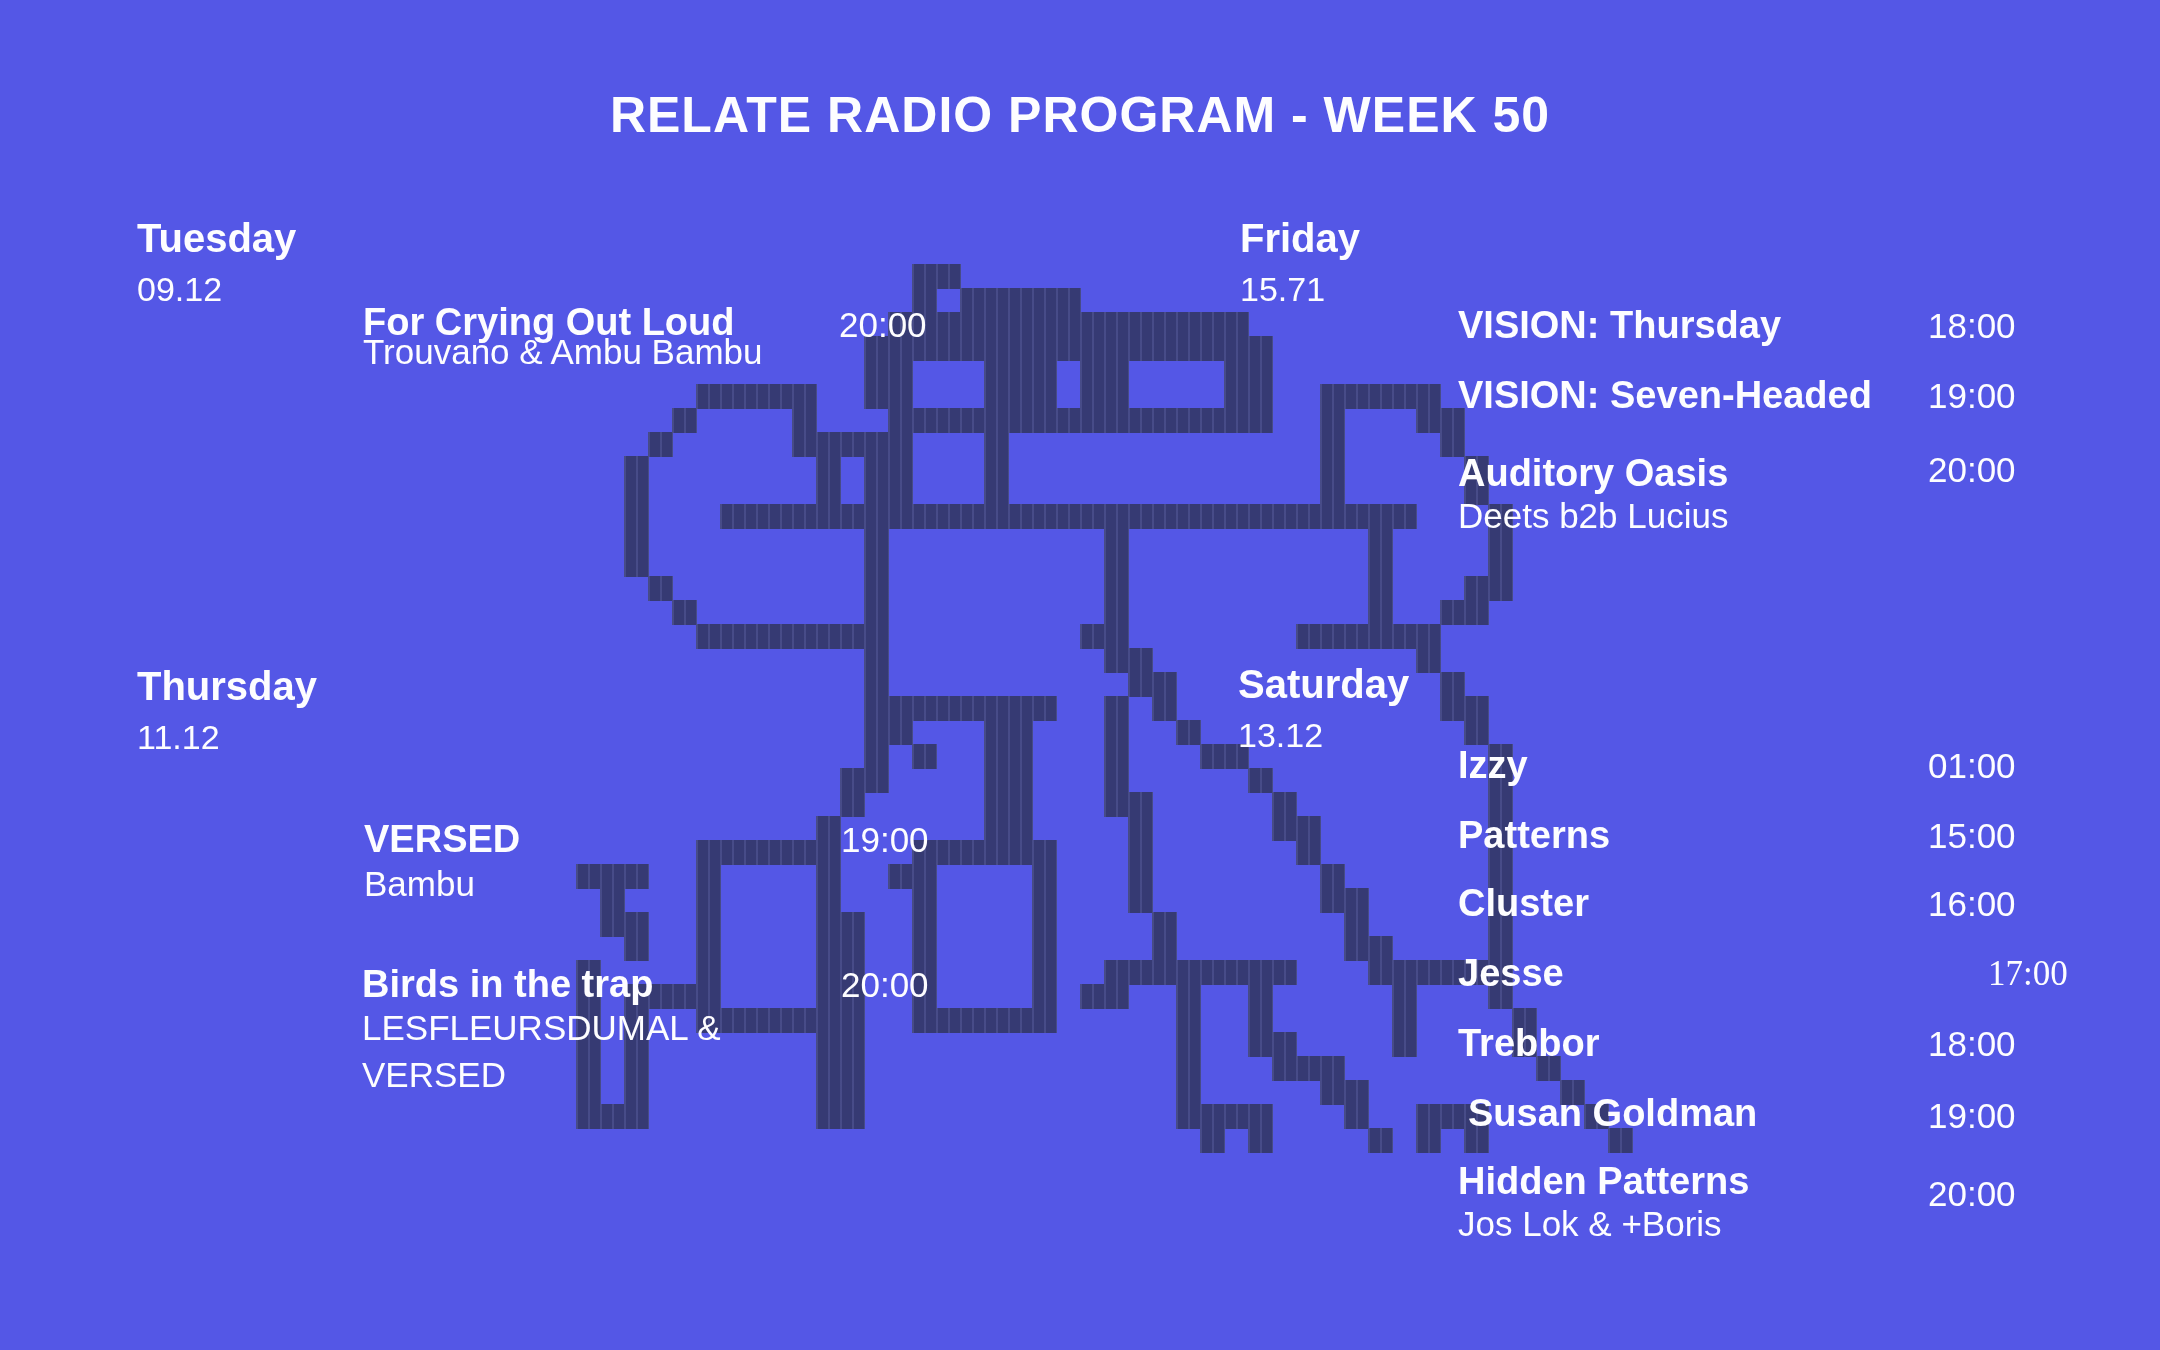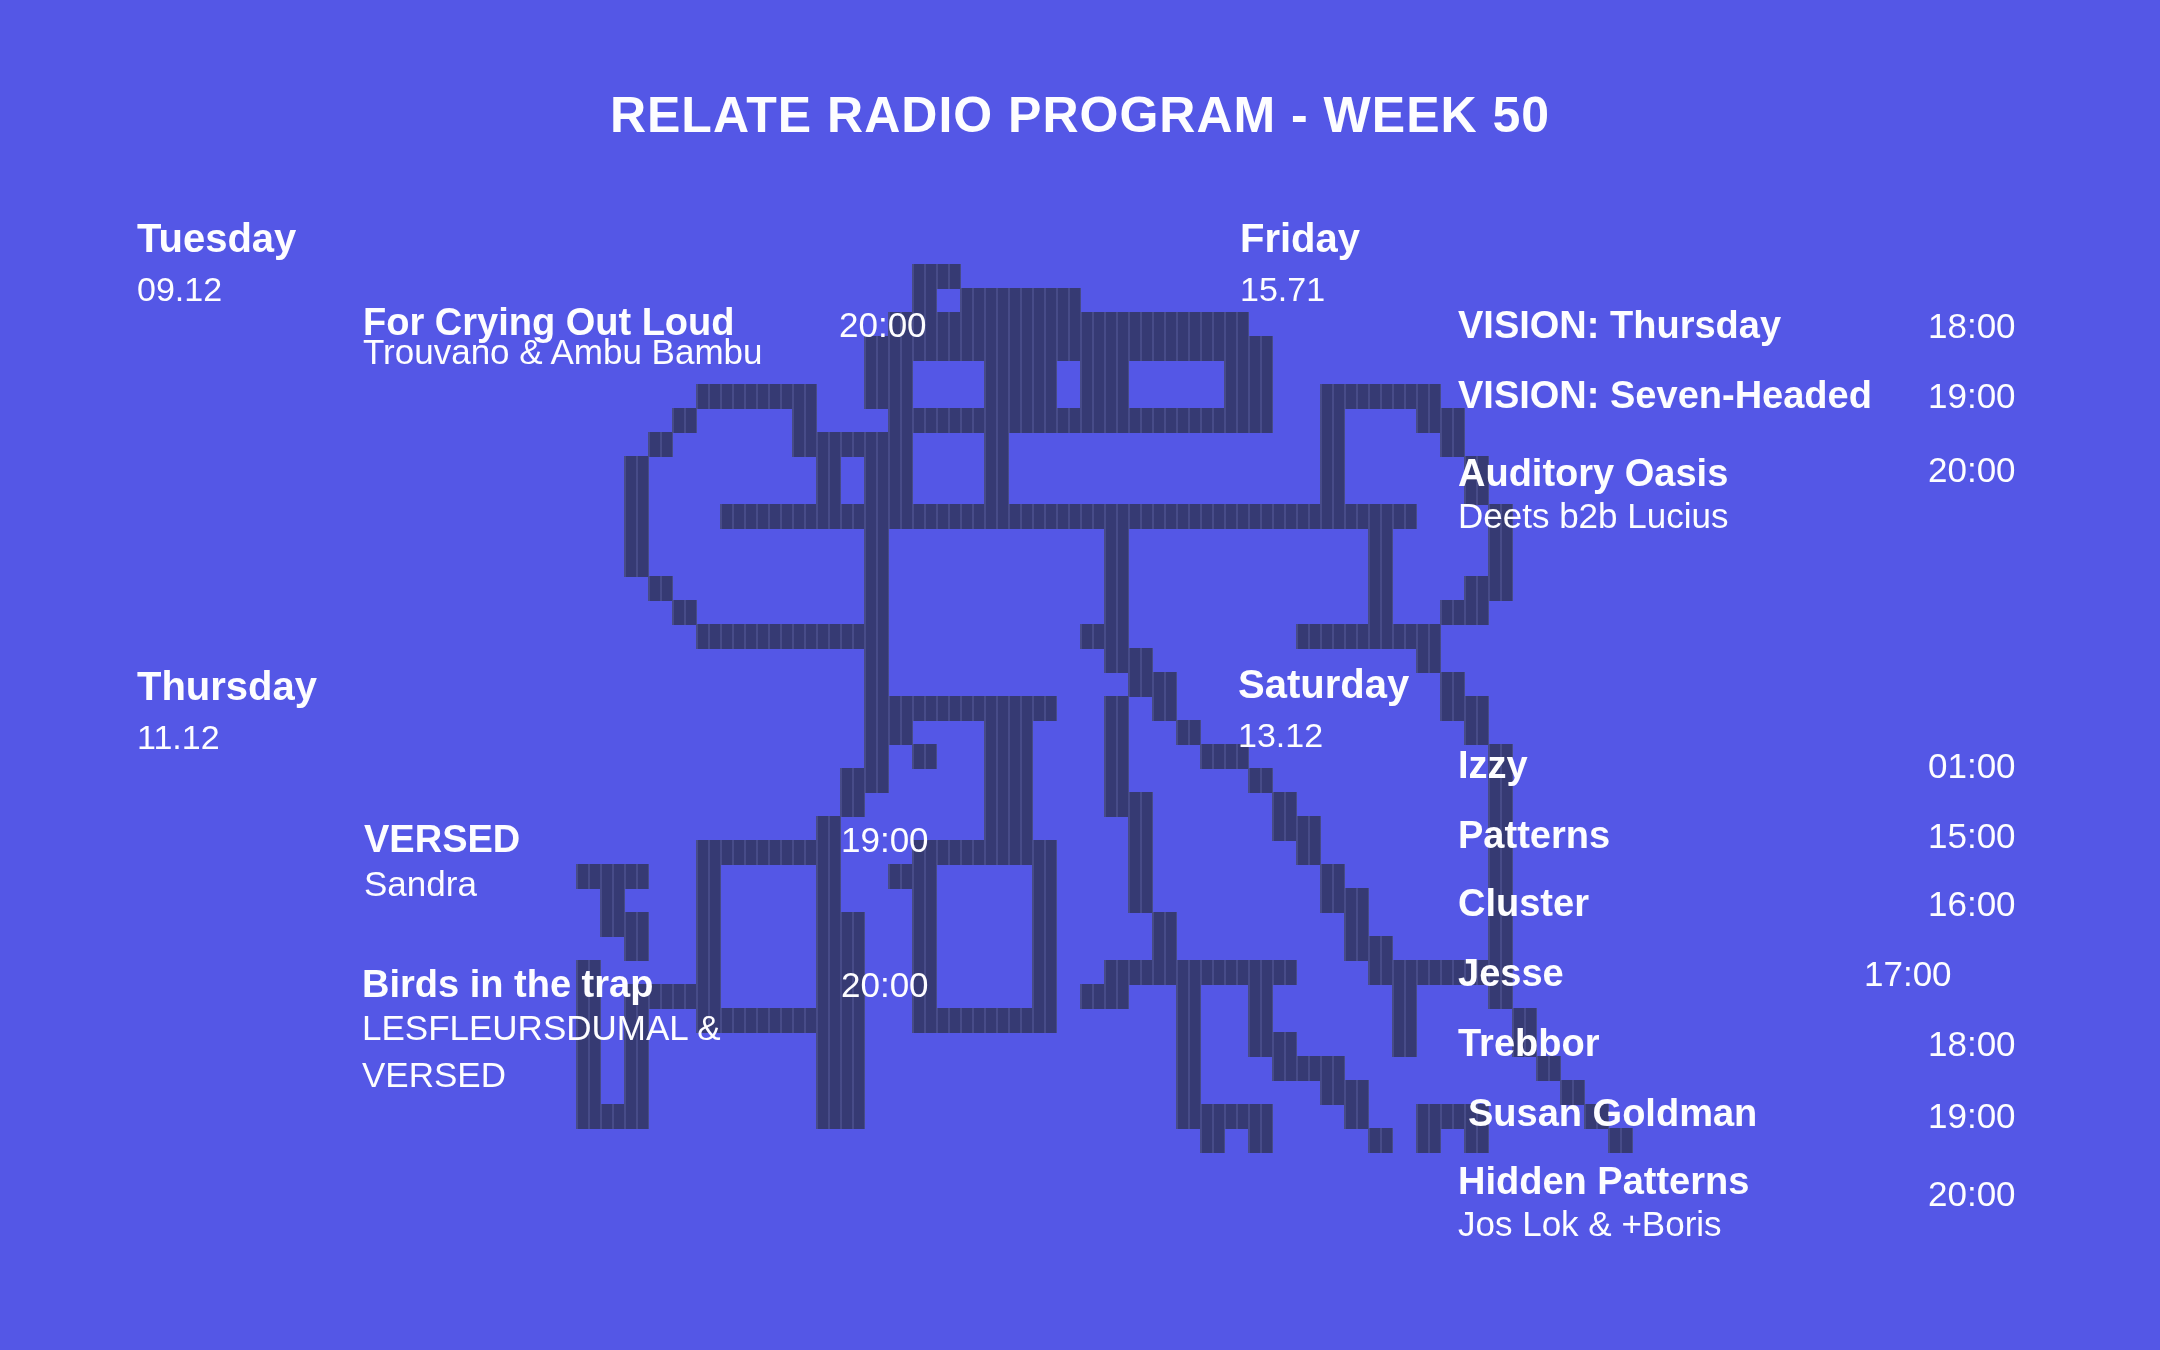--- a/index.html
+++ b/index.html
@@ -438,21 +438,21 @@
 
 <div class="abs event-title" style="left:363px;top:301px;">For Crying Out Loud</div>
 <div class="abs event-time" style="left:839px;top:305px;">20:00</div>
 <div class="abs event-artist" style="left:363px;top:332px;">Trouvano &amp; Ambu Bambu</div>
 
 <div class="abs day-name" style="left:137px;top:664px;">Thursday</div>
 <div class="abs day-date" style="left:137px;top:718px;">11.12</div>
 
 <div class="abs event-title" style="left:364px;top:818px;">VERSED</div>
 <div class="abs event-time" style="left:841px;top:820px;">19:00</div>
-<div class="abs event-artist" style="left:364px;top:864px;">Sandra</div>
+<div class="abs event-artist" style="left:364px;top:864px;">Bambu</div>
 
 <div class="abs event-title" style="left:362px;top:963px;">Birds in the trap</div>
 <div class="abs event-time" style="left:841px;top:965px;">20:00</div>
 <div class="abs event-artist" style="left:362px;top:1008px;">LESFLEURSDUMAL &amp;</div>
 <div class="abs event-artist" style="left:362px;top:1055px;">VERSED</div>
 
 <div class="abs day-name" style="left:1240px;top:216px;">Friday</div>
 <div class="abs day-date" style="left:1240px;top:270px;">15.71</div>
 
 <div class="abs event-title" style="left:1458px;top:304px;">VISION: Thursday</div>
@@ -471,21 +471,21 @@
 <div class="abs event-title" style="left:1458px;top:744px;">Izzy</div>
 <div class="abs event-time" style="left:1928px;top:746px;">01:00</div>
 
 <div class="abs event-title" style="left:1458px;top:814px;">Patterns</div>
 <div class="abs event-time" style="left:1928px;top:816px;">15:00</div>
 
 <div class="abs event-title" style="left:1458px;top:882px;">Cluster</div>
 <div class="abs event-time" style="left:1928px;top:884px;">16:00</div>
 
 <div class="abs event-title" style="left:1458px;top:952px;">Jesse</div>
-<div class="abs event-time" style="left:1864px;top:954px;">17:00</div>
+<div class="abs event-time" style="left:1988px;top:954px;font-family:Liberation Serif, serif;">17:00</div>
 
 <div class="abs event-title" style="left:1458px;top:1022px;">Trebbor</div>
 <div class="abs event-time" style="left:1928px;top:1024px;">18:00</div>
 
 <div class="abs event-title" style="left:1468px;top:1092px;">Susan Goldman</div>
 <div class="abs event-time" style="left:1928px;top:1096px;">19:00</div>
 
 <div class="abs event-title" style="left:1458px;top:1160px;">Hidden Patterns</div>
 <div class="abs event-time" style="left:1928px;top:1174px;">20:00</div>
 <div class="abs event-artist" style="left:1458px;top:1204px;">Jos Lok &amp; +Boris</div>

